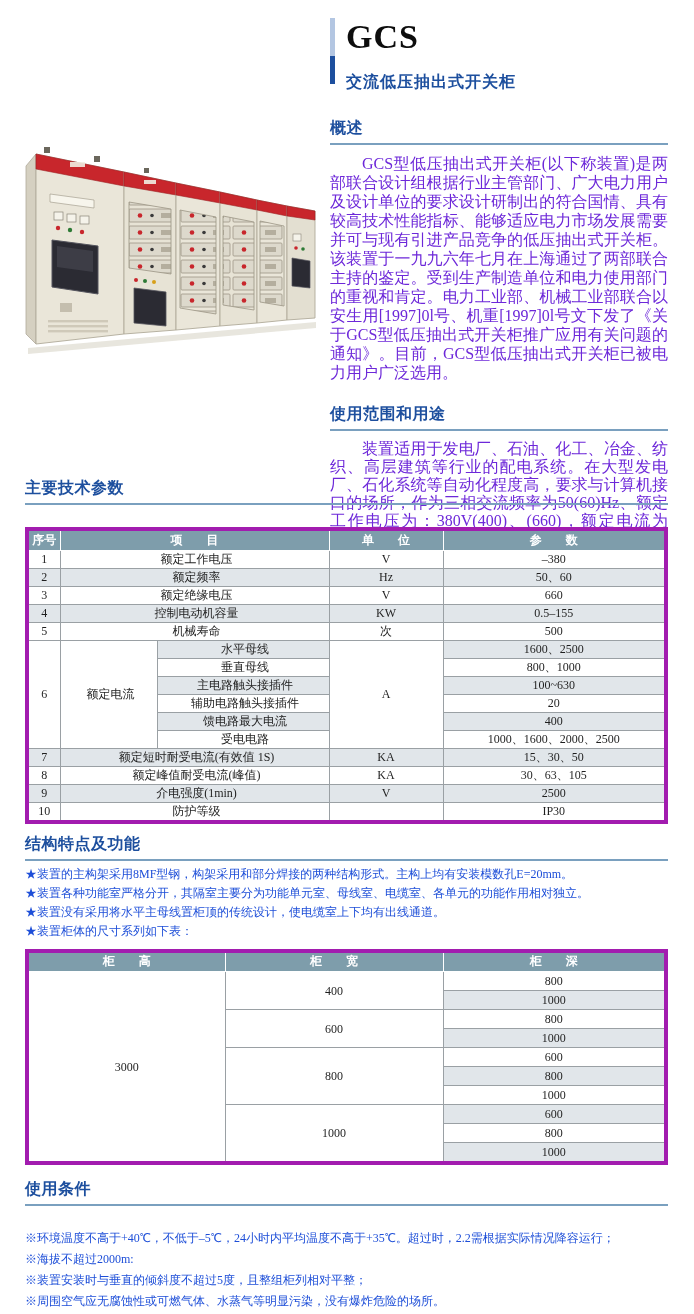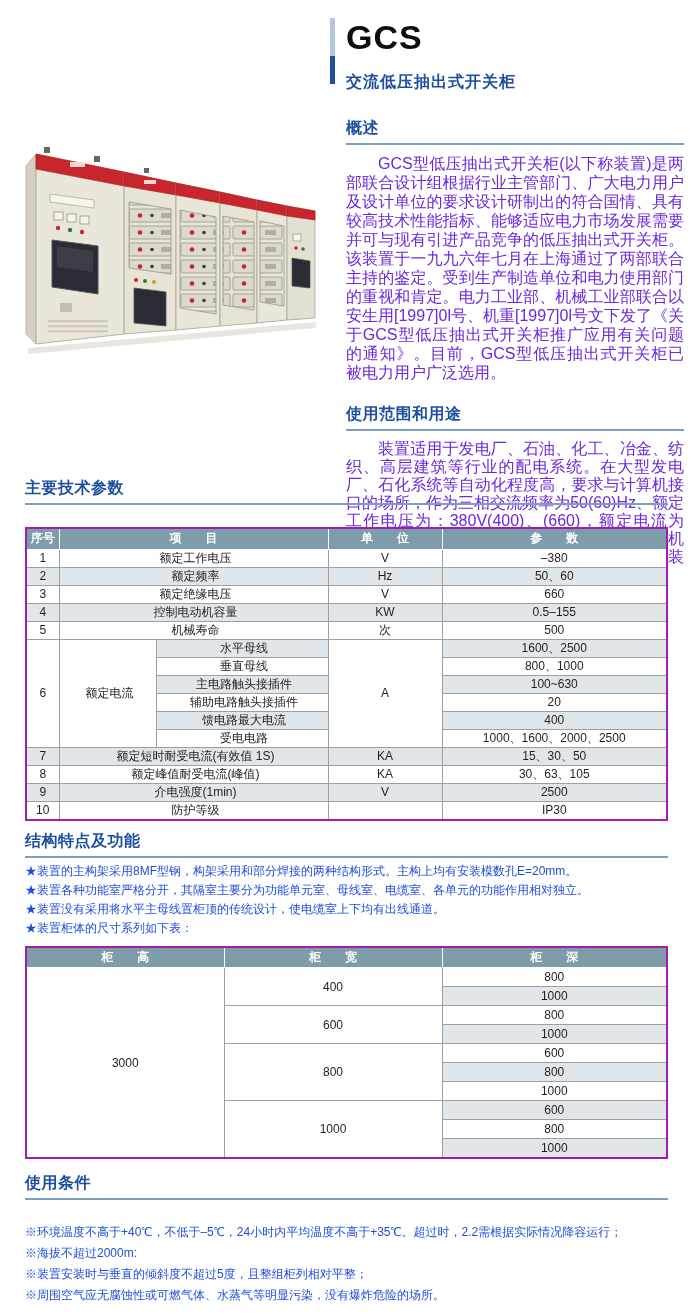--- a/index.html
+++ b/index.html
@@ -1,51 +1,51 @@
 <!DOCTYPE html>
 <html><head>
 <meta charset="utf-8">
 <style>
   * { margin:0; padding:0; box-sizing:border-box; }
   html,body { background:#ffffff; }
   .page {
     position:relative; width:694px; height:1314px; background:#ffffff;
-    font-family:Liberation Sans, sans-serif; color:#333; overflow:hidden;
+    font-family:Liberation Serif, serif; color:#333; overflow:hidden;
   }
 
   
   .brand { position:absolute; left:330px; top:18px; display:flex; }
   .brand-bar { width:5px; margin-right:11px; display:flex; flex-direction:column; height:66px; }
   .brand-bar-top { height:38px; background:#b3c6e2; }
   .brand-bar-bottom { flex:1; background:#1d4f9e; }
   .brand-code { font-size:34px; font-weight:800; color:#0d0d0d; line-height:38px; letter-spacing:1px; }
   .brand-name { font-size:16px; font-weight:bold; color:#1d4f9e; margin-top:16px; letter-spacing:1px; }
 
   
   .section-heading {
     font-size:16px; font-weight:bold; color:#1d4f9e; line-height:20px;
     padding-bottom:5px; border-bottom:2px solid #7aa0bf; letter-spacing:0.5px;
   }
 
   
   .photo { position:absolute; left:24px; top:122px; width:296px; height:232px; }
 
   
-  .right-col { position:absolute; left:330px; top:118px; width:338px;margin-left:16px; }
+  .right-col { position:absolute; left:330px; top:118px; width:338px; }
   .right-col p {
     margin-top:9px; font-size:16px; line-height:19px; color:#6d28d9;
     text-align:justify; text-indent:2em;
   }
   .right-col .h2 { margin-top:22px; }
   .right-col .p2 { line-height:18px; }
 
   
   .main-col { position:absolute; left:25px; top:478px; width:643px; }
 
-  table.data { border-collapse:collapse; width:100%; font-size:12px; color:#1f1f1f; border:2px solid #a21caf; background:#fff; }
+  table.data { border-collapse:collapse; width:100%; font-size:12px; color:#1f1f1f; border:4px solid #a21caf; background:#fff; }
   table.tech { margin-top:22px; }
   .data th {
     background:#7e9dab; color:#ffffff; font-weight:bold; font-size:12px;
     height:21px; border:1px solid #ffffff; border-top:none;
   }
   .data th:first-child { border-left:none; }
   .data th:last-child { border-right:none; }
   .data td {
     border:1px solid #9aa0a4; height:16px; line-height:15px;
     text-align:center; padding:1px 4px; background:#fff;

